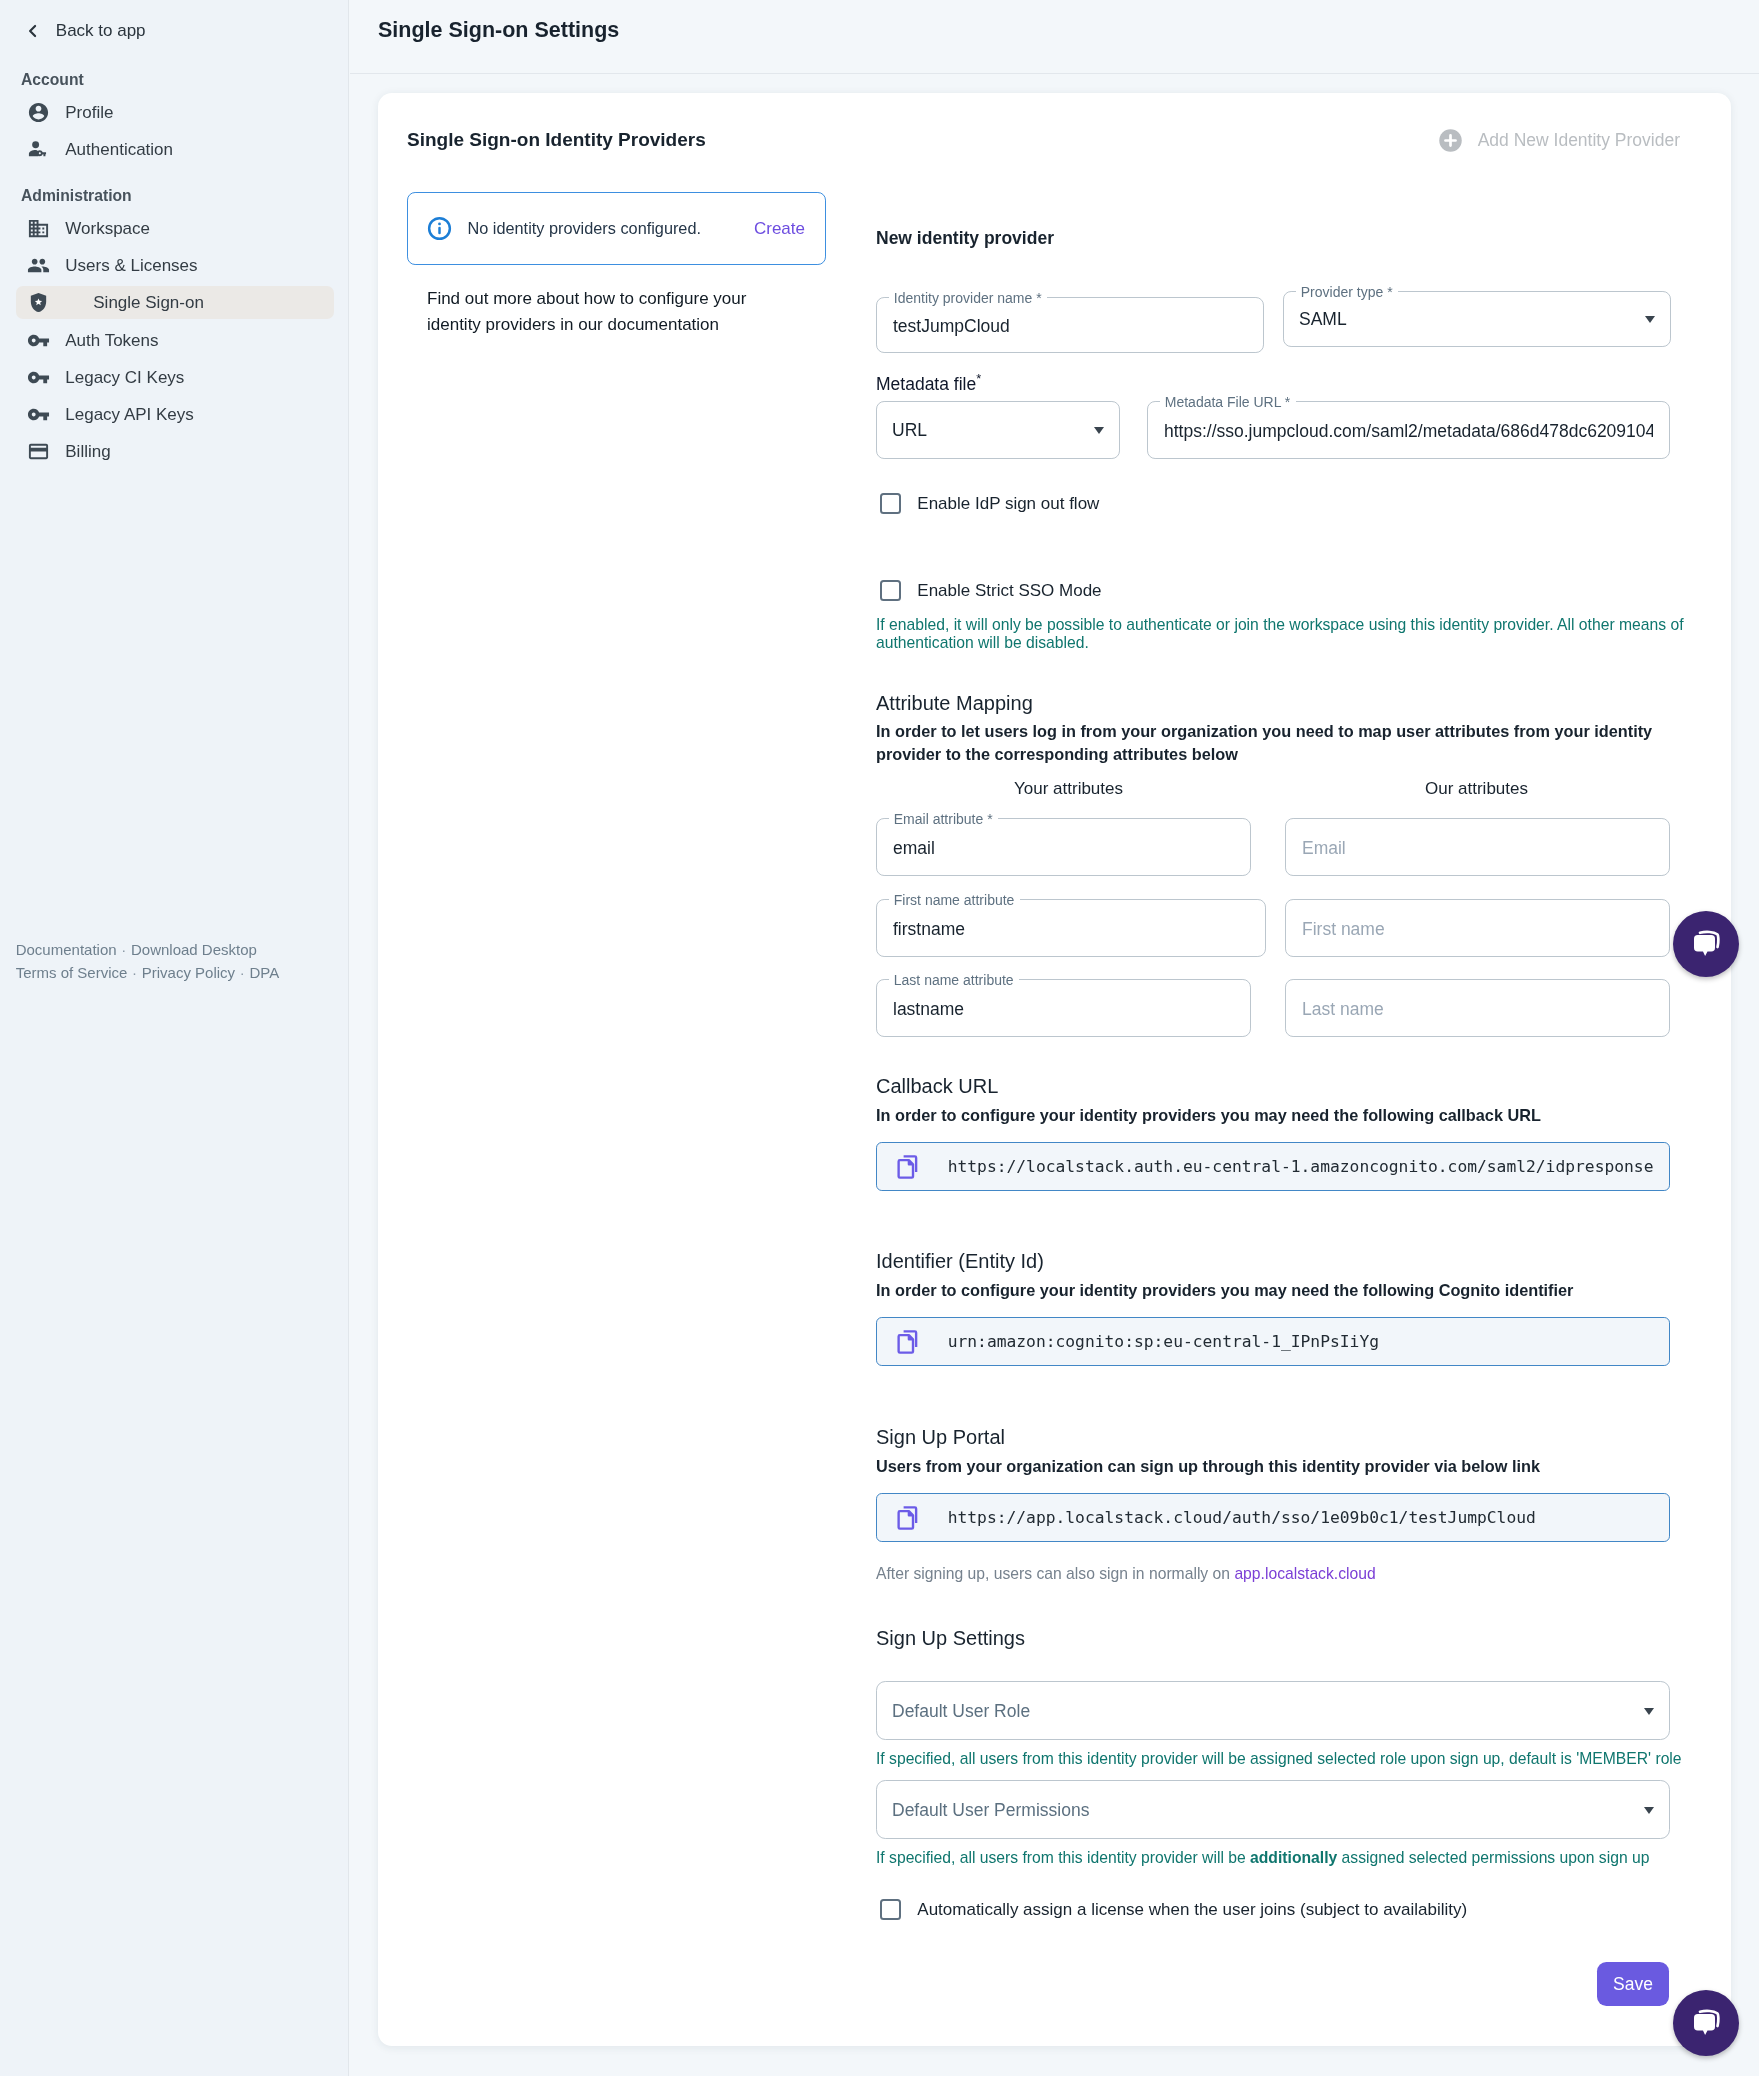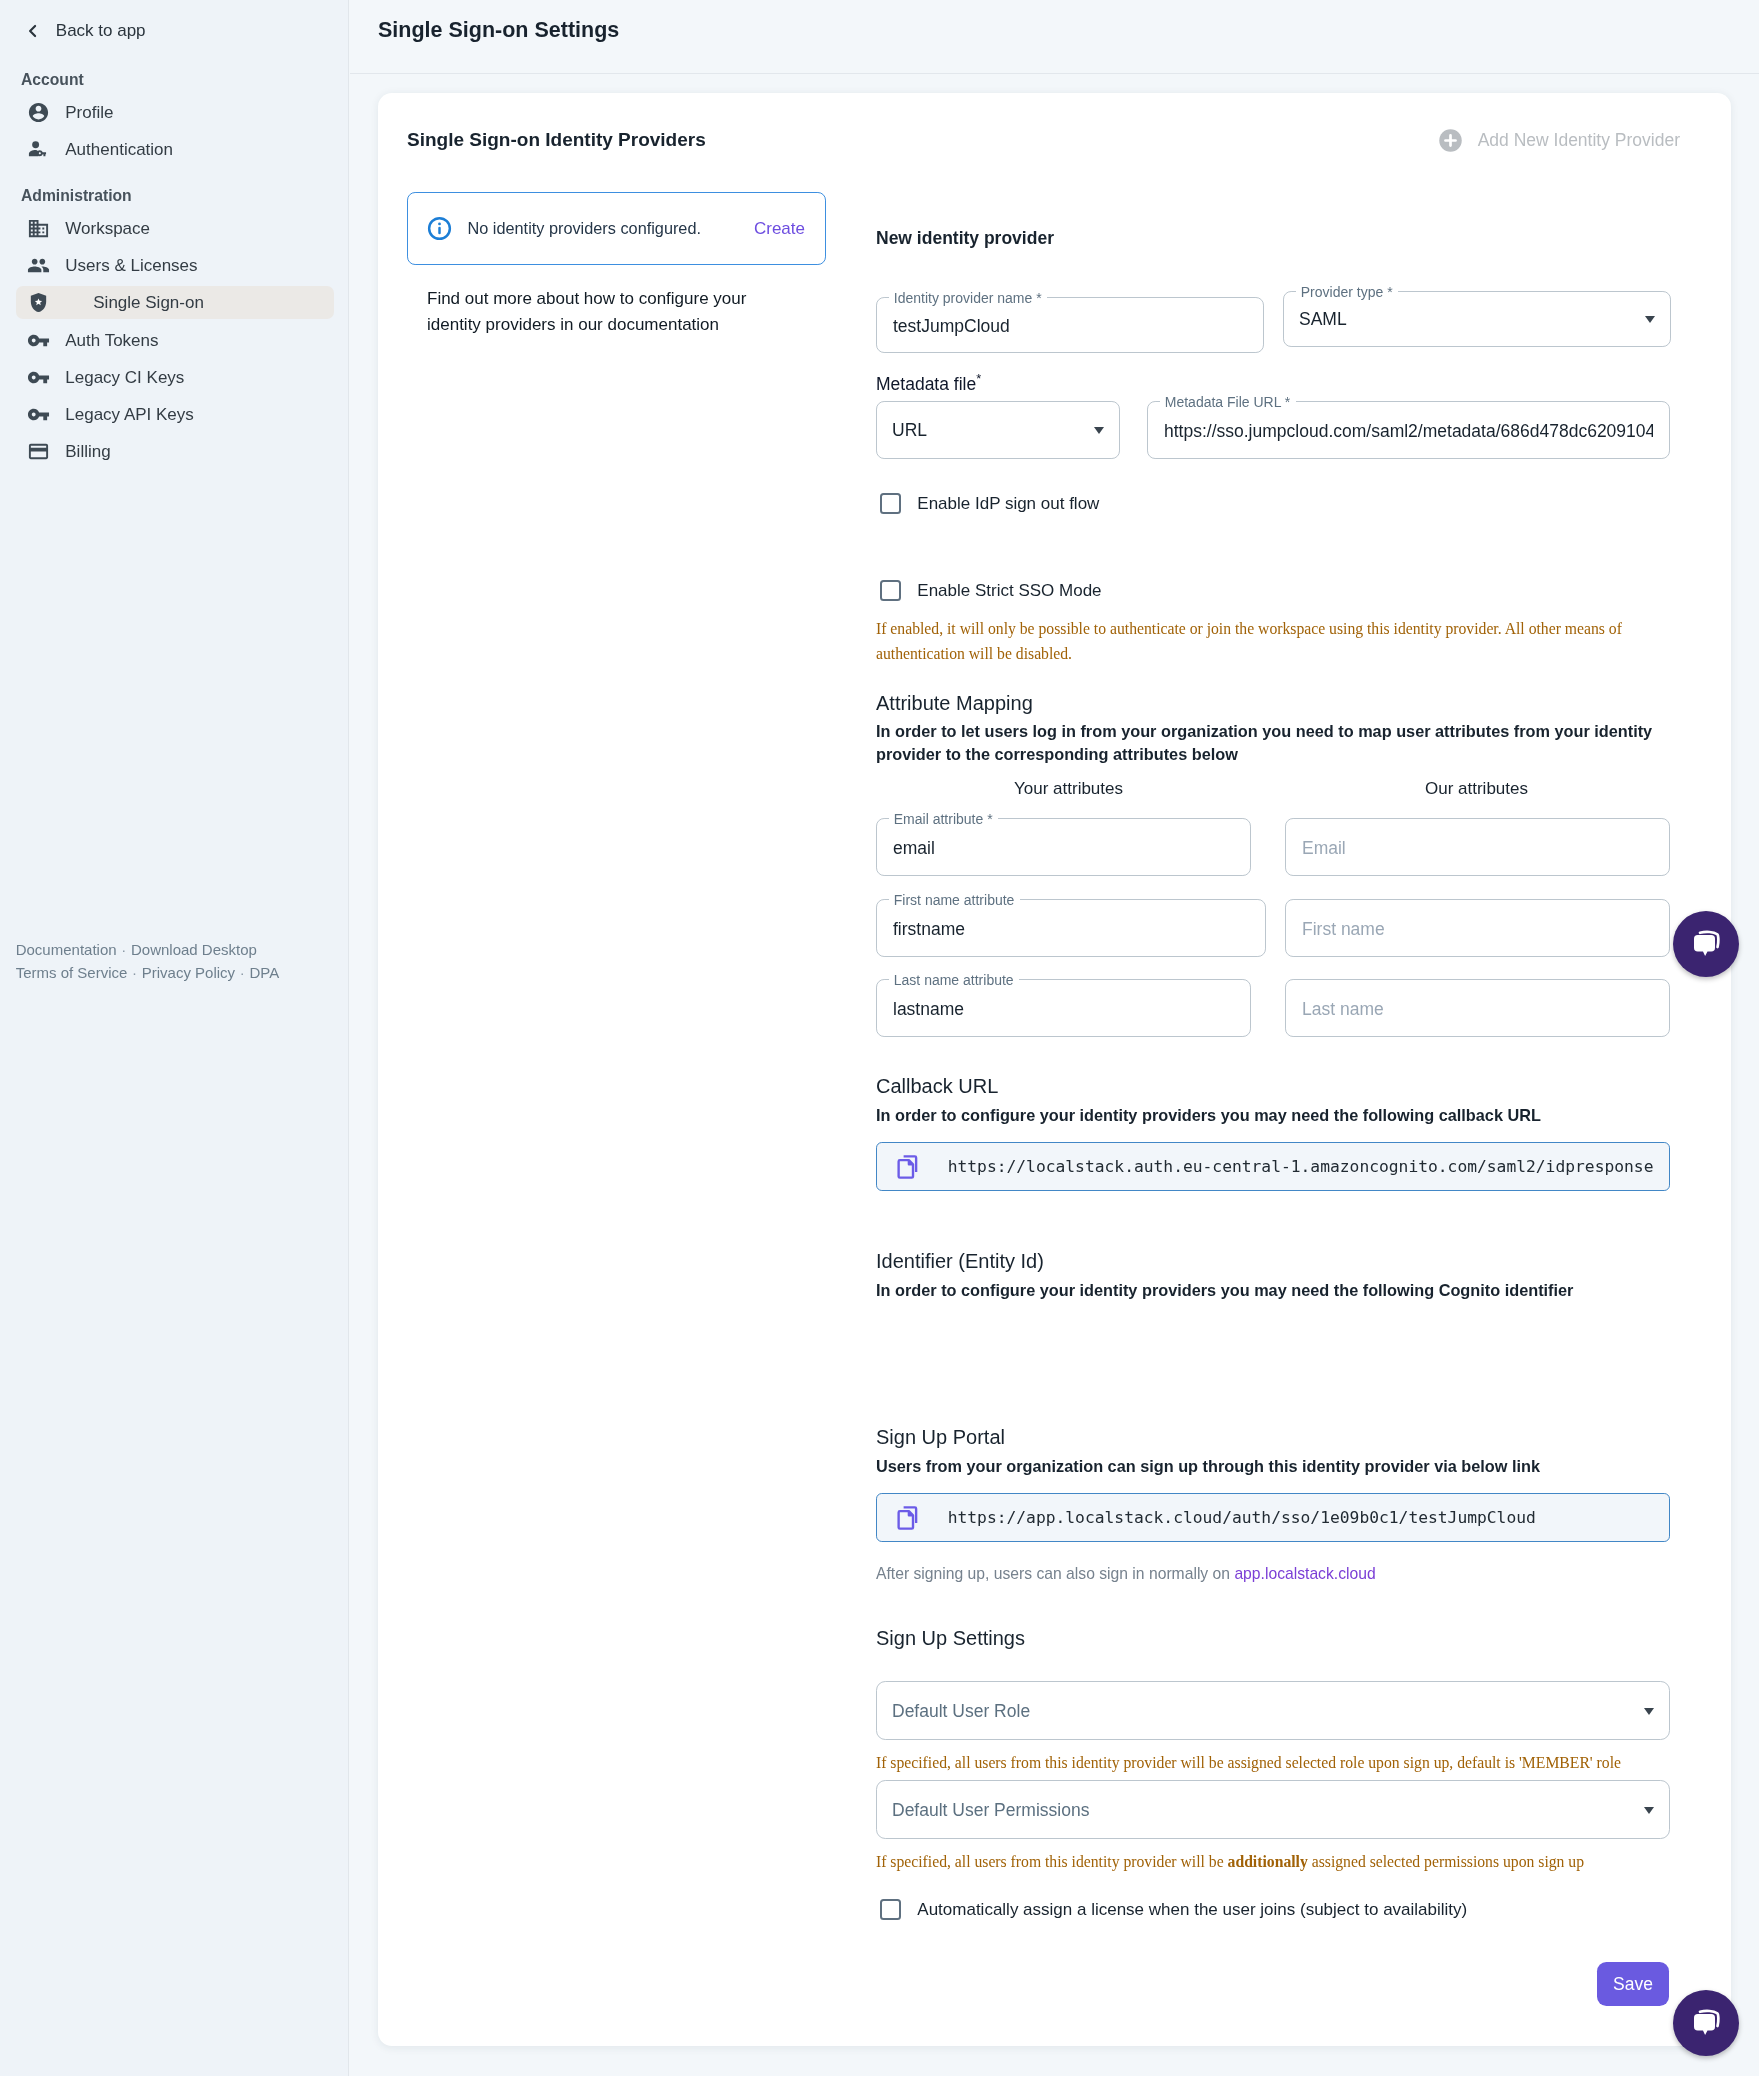--- a/index.html
+++ b/index.html
@@ -40,21 +40,21 @@
   .alert{position:absolute;left:29px;top:99px;width:419px;height:73px;border:1.7px solid #3d8fe0;
     border-radius:8.1px;background:#ffffff;box-sizing:border-box;display:flex;align-items:center;}
   .alert-text{font-size:16.3px;color:#253648;margin-left:15px;}
   .alert-action{margin-left:auto;margin-right:20px;font-size:17px;font-weight:500;color:#6d4de0;cursor:pointer;}
   .docs-note{position:absolute;left:49px;top:176px;width:367px;font-size:17px;line-height:25.6px;color:#111b24;}
 
   
   .h-form{font-size:17.5px;font-weight:700;color:#18232e;}
   .h-section{font-size:20px;font-weight:400;color:#18232e;}
   .h-desc{font-size:16.3px;font-weight:700;color:#18232e;line-height:23px;}
-  .helper{font-size:15.7px;color:#a16207;line-height:25px;font-family:Liberation Serif, serif;}
+  .helper{font-size:15.7px;color:#0f766e;line-height:18px;}
 
   .field{position:absolute;background:#fff;border:1.2px solid #bcc6ce;border-radius:8.1px;box-sizing:border-box;}
   .field-label{position:absolute;top:-8.1px;left:11.6px;background:#fff;padding:0 5.2px;
     font-size:14px;color:#5e7181;white-space:nowrap;}
   .field-input{position:absolute;left:14px;right:14px;top:0;height:100%;border:none;outline:none;
     background:transparent;font-family:"Liberation Sans",sans-serif;font-size:17.5px;color:#18232e;}
   .field-input::placeholder{color:#9aa7b5;opacity:1;}
   .select-box{display:flex;align-items:center;cursor:pointer;}
   .select-text{position:absolute;left:15px;top:50%;transform:translateY(-50%);font-size:17.5px;color:#18232e;}
   .select-text.placeholder{color:#5c7080;}
@@ -267,20 +267,30 @@
         <path d="M8.5 3.5h9a1 1 0 0 1 1 1V16"></path>
         <path d="M5.5 6.5h7.2l3.3 3.3v9.7a1 1 0 0 1-1 1h-9.5a1 1 0 0 1-1-1V7.5a1 1 0 0 1 1-1z"></path>
         <path d="M12.7 6.5v3.3H16" fill="#6c5ce7"></path>
       </svg>
     </span>
     <span class="code">https://localstack.auth.eu-central-1.amazoncognito.com/saml2/idpresponse</span>
   </div>
 
   <div class="h-section abs" style="left:498px;top:1157px;">Identifier (Entity Id)</div>
   <div class="h-desc abs" style="left:498px;top:1186px;width:809px;">In order to configure your identity providers you may need the following Cognito identifier</div>
+  <div class="codebox" style="top:1224px;">
+    <span class="copy">
+      <svg width="30" height="30" viewBox="0 0 24 24" fill="none" stroke="#6c5ce7" stroke-width="1.9" stroke-linejoin="round">
+        <path d="M8.5 3.5h9a1 1 0 0 1 1 1V16"></path>
+        <path d="M5.5 6.5h7.2l3.3 3.3v9.7a1 1 0 0 1-1 1h-9.5a1 1 0 0 1-1-1V7.5a1 1 0 0 1 1-1z"></path>
+        <path d="M12.7 6.5v3.3H16" fill="#6c5ce7"></path>
+      </svg>
+    </span>
+    <span class="code">urn:amazon:cognito:sp:eu-central-1_IPnPsIiYg</span>
+  </div>
 
   <div class="h-section abs" style="left:498px;top:1333px;">Sign Up Portal</div>
   <div class="h-desc abs" style="left:498px;top:1362px;width:809px;">Users from your organization can sign up through this identity provider via below link</div>
   <div class="codebox" style="top:1400px;">
     <span class="copy">
       <svg width="30" height="30" viewBox="0 0 24 24" fill="none" stroke="#6c5ce7" stroke-width="1.9" stroke-linejoin="round">
         <path d="M8.5 3.5h9a1 1 0 0 1 1 1V16"></path>
         <path d="M5.5 6.5h7.2l3.3 3.3v9.7a1 1 0 0 1-1 1h-9.5a1 1 0 0 1-1-1V7.5a1 1 0 0 1 1-1z"></path>
         <path d="M12.7 6.5v3.3H16" fill="#6c5ce7"></path>
       </svg>

